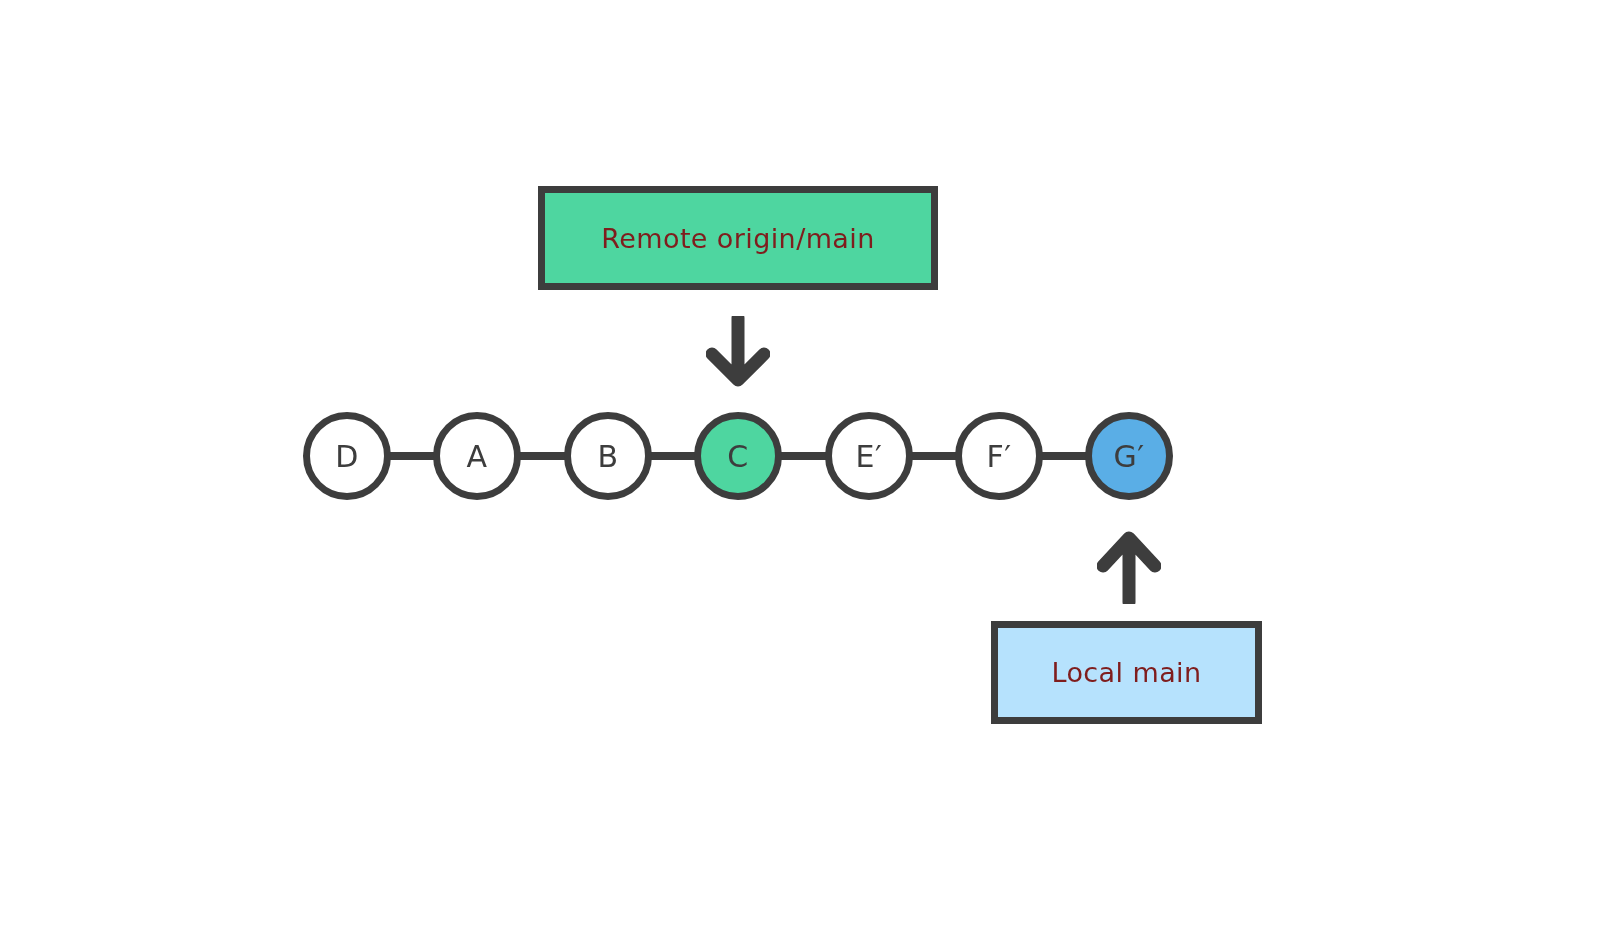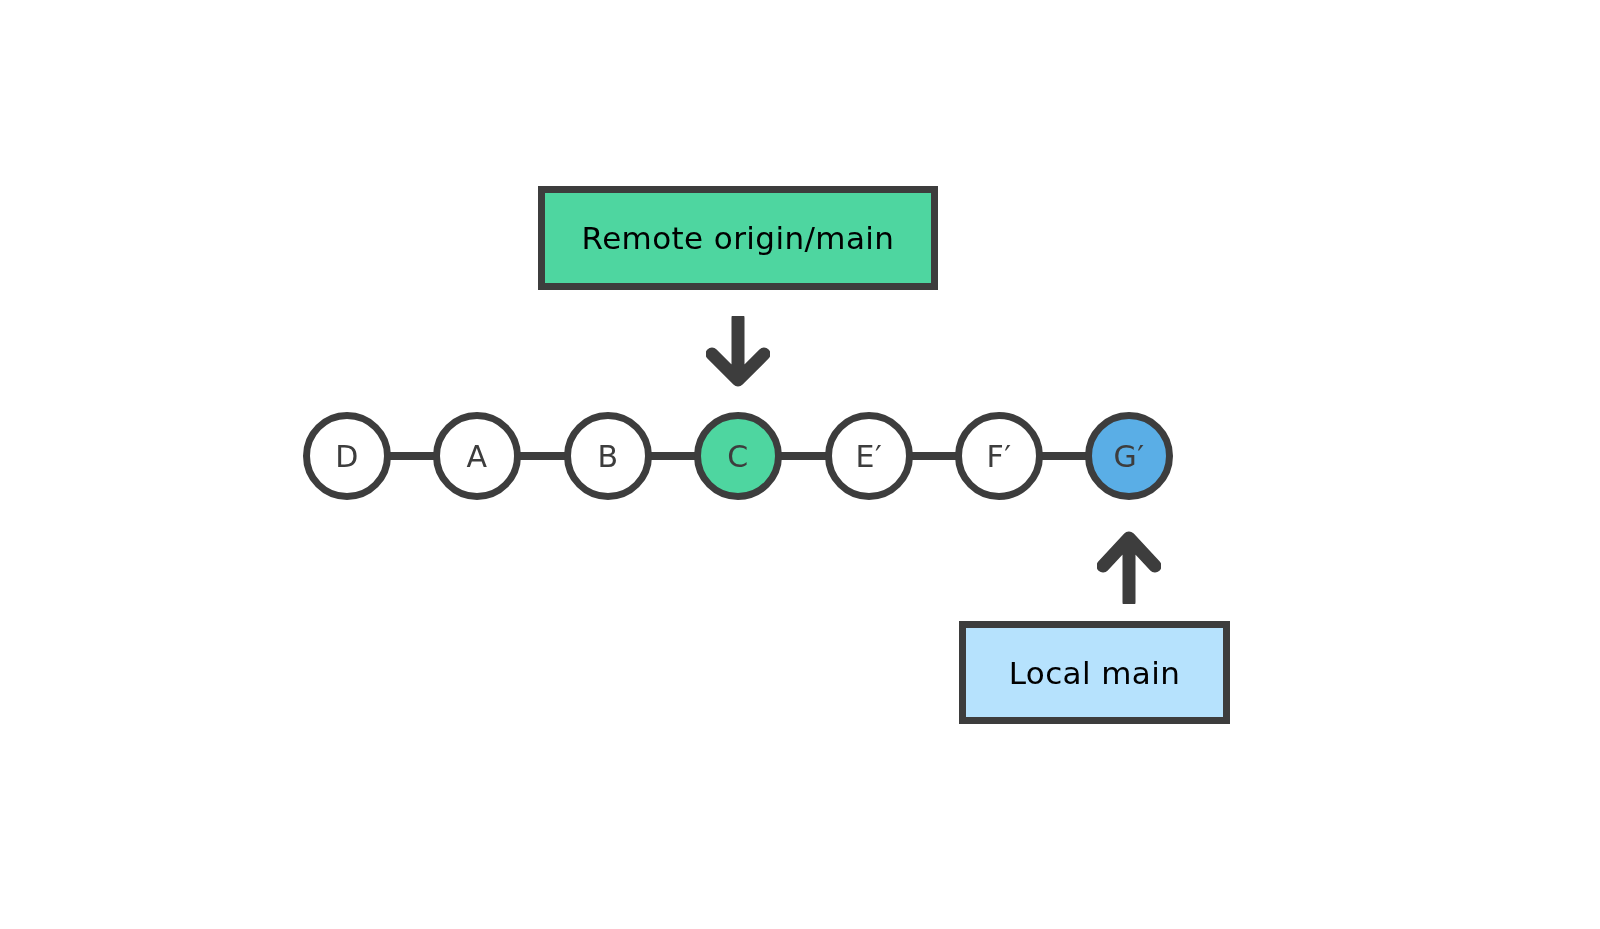--- a/index.html
+++ b/index.html
@@ -21,34 +21,34 @@
   }
 
   
   .label-box {
     position: absolute;
     box-sizing: border-box;
     border: 7px solid #3d3d3d;
     display: flex;
     align-items: center;
     justify-content: center;
-    color: #000000;
-    font-size: 31px;
+    color: #7f1d1d;
+    font-size: 27px;
     letter-spacing: 0.4px;
     white-space: nowrap;
   }
   #remote-box {
     left: 538px;
     top: 186px;
     width: 400px;
     height: 104px;
     background: #4ed6a0;
   }
   #local-box {
-    left: 959px;
+    left: 991px;
     top: 621px;
     width: 271px;
     height: 103px;
     background: #b6e2fd;
   }
 
   
   #commit-graph {
     position: absolute;
     left: 0;

